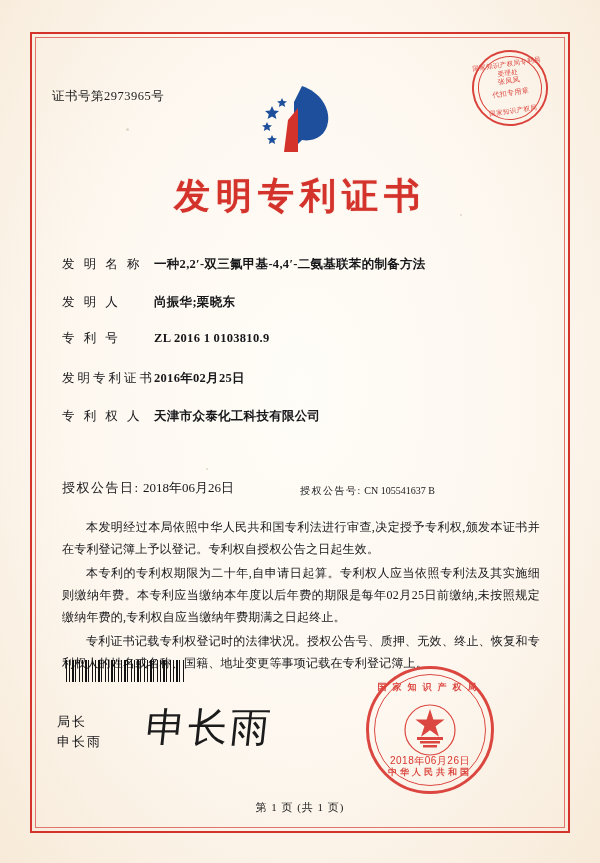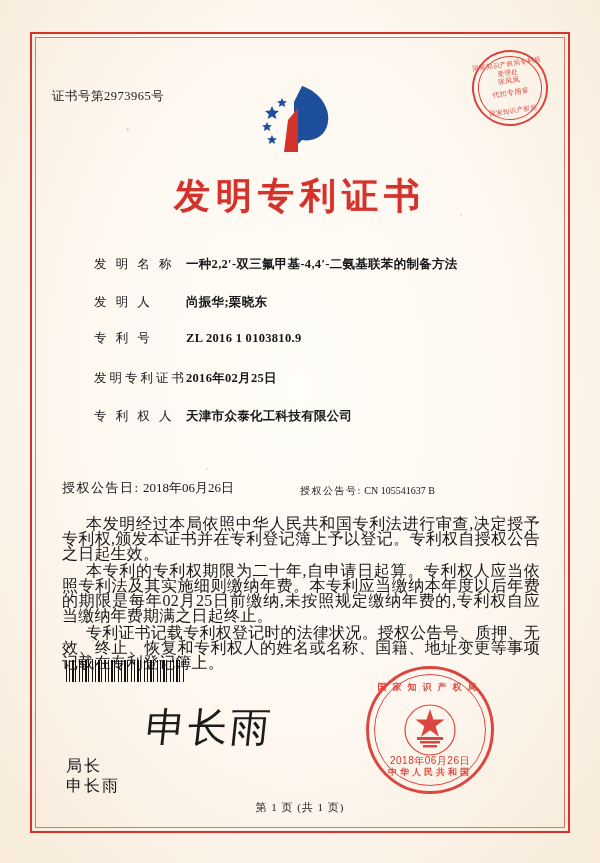--- a/index.html
+++ b/index.html
@@ -122,21 +122,20 @@
     position: absolute;
     left: 62px;
     font-size: 12.5px;
     color: #17171a;
     white-space: nowrap;
   }
   .field .lbl {
     display: inline-block;
     width: 92px;
     letter-spacing: 3px;
-    margin-left: 32px;
   }
   .field .val {
     letter-spacing: .3px;
     font-weight: bold;
   }
 
   #f1 { top: 256px; }
   #f2 { top: 294px; }
   #f3 { top: 330px; }
   #f4 { top: 370px; }
@@ -160,22 +159,22 @@
     white-space: nowrap;
   }
   #ann-left .lbl, #ann-right .lbl { letter-spacing: 1.5px; }
 
   
   #body-text {
     position: absolute;
     left: 62px;
     top: 516px;
     width: 478px;
-    font-size: 16px;
-    line-height: 15px;
+    font-size: 12px;
+    line-height: 22px;
     color: #17171a;
     text-align: justify;
     letter-spacing: .2px;
   }
   #body-text p {
     margin: 0 0 2px 0;
     text-indent: 24px;
   }
 
   
@@ -189,27 +188,26 @@
       repeating-linear-gradient(to right,
         #111 0px, #111 1px, transparent 1px, transparent 3px,
         #111 3px, #111 4px, transparent 4px, transparent 6px,
         #111 6px, #111 8px, transparent 8px, transparent 9px,
         #111 9px, #111 10px, transparent 10px, transparent 13px);
   }
 
   
   #director {
     position: absolute;
-    left: 66px;
+    left: 57px;
     top: 712px;
-    font-size: 16px;
+    font-size: 13px;
     line-height: 20px;
     color: #17171a;
     letter-spacing: 2px;
-    margin-top: 44px;
   }
   #signature {
     position: absolute;
     left: 146px;
     top: 700px;
     font-size: 40px;
     color: #1b1b1b;
     font-family: "Liberation Serif", serif;
     letter-spacing: 2px;
     transform: skewX(-6deg);

